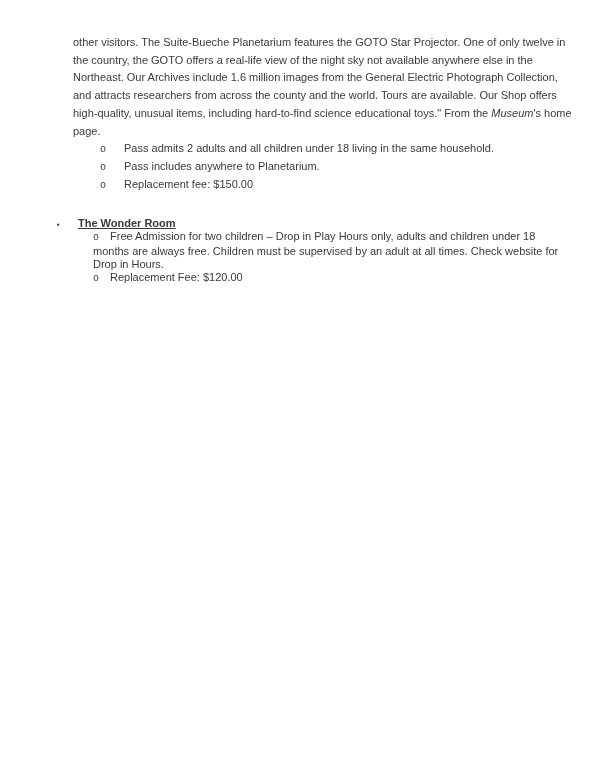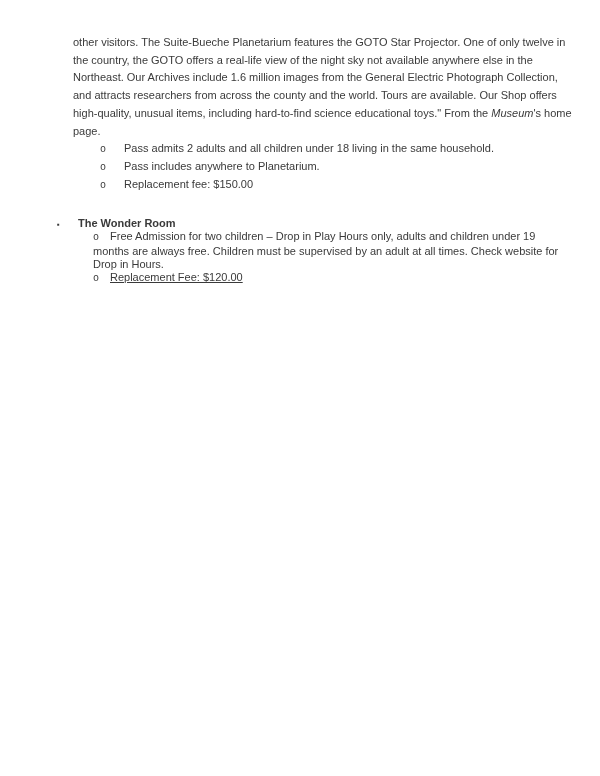--- a/index.html
+++ b/index.html
@@ -60,20 +60,21 @@
   .wonder-item { position: relative; padding-left: 21px; }
   .square-bullet {
     position: absolute;
     left: 0;
     top: 1px;
     font-size: 8px;
     line-height: 13.3px;
   }
   .wonder-title {
     font-weight: bold;
+    text-decoration: underline;
   }
   .wonder-desc { width: 500px; }
 
   .list2 {
     margin-left: 15px;
     width: 479px;
   }
   .list2 .o-marker2 {
     display: inline-block;
     width: 17px;
@@ -92,19 +93,19 @@
       <div class="item"><span class="o-marker">o</span><span>Pass admits 2 adults and all children under 18 living in the same household.</span></div>
       <div class="item"><span class="o-marker">o</span><span>Pass includes anywhere to Planetarium.</span></div>
       <div class="item"><span class="o-marker">o</span><span>Replacement fee: $150.00</span></div>
     </div>
 
   <div class="wonder">
     <div class="wonder-item">
       <span class="square-bullet">▪</span>
       <div class="wonder-title">The Wonder Room</div>
       <div class="list2" id="wonder-bullets">
-          <div class="item" style="white-space: normal;"><span class="o-marker2">o</span><span>Free Admission for two children – Drop in Play Hours only, adults and children under 19 months are always free. Children must be supervised by an adult at all times. Check website for Drop in Hours.</span></div>
-          <div class="item" style="white-space: normal; text-decoration: underline;"><span class="o-marker2">o</span><span>Replacement Fee: $120.00</span></div>
+          <div class="item" style="white-space: normal;"><span class="o-marker2">o</span><span>Free Admission for two children – Drop in Play Hours only, adults and children under 18 months are always free. Children must be supervised by an adult at all times. Check website for Drop in Hours.</span></div>
+          <div class="item" style="white-space: normal;"><span class="o-marker2">o</span><span>Replacement Fee: $120.00</span></div>
         </div>
     </div>
   </div>
 
 </div>
 
 </body></html>

